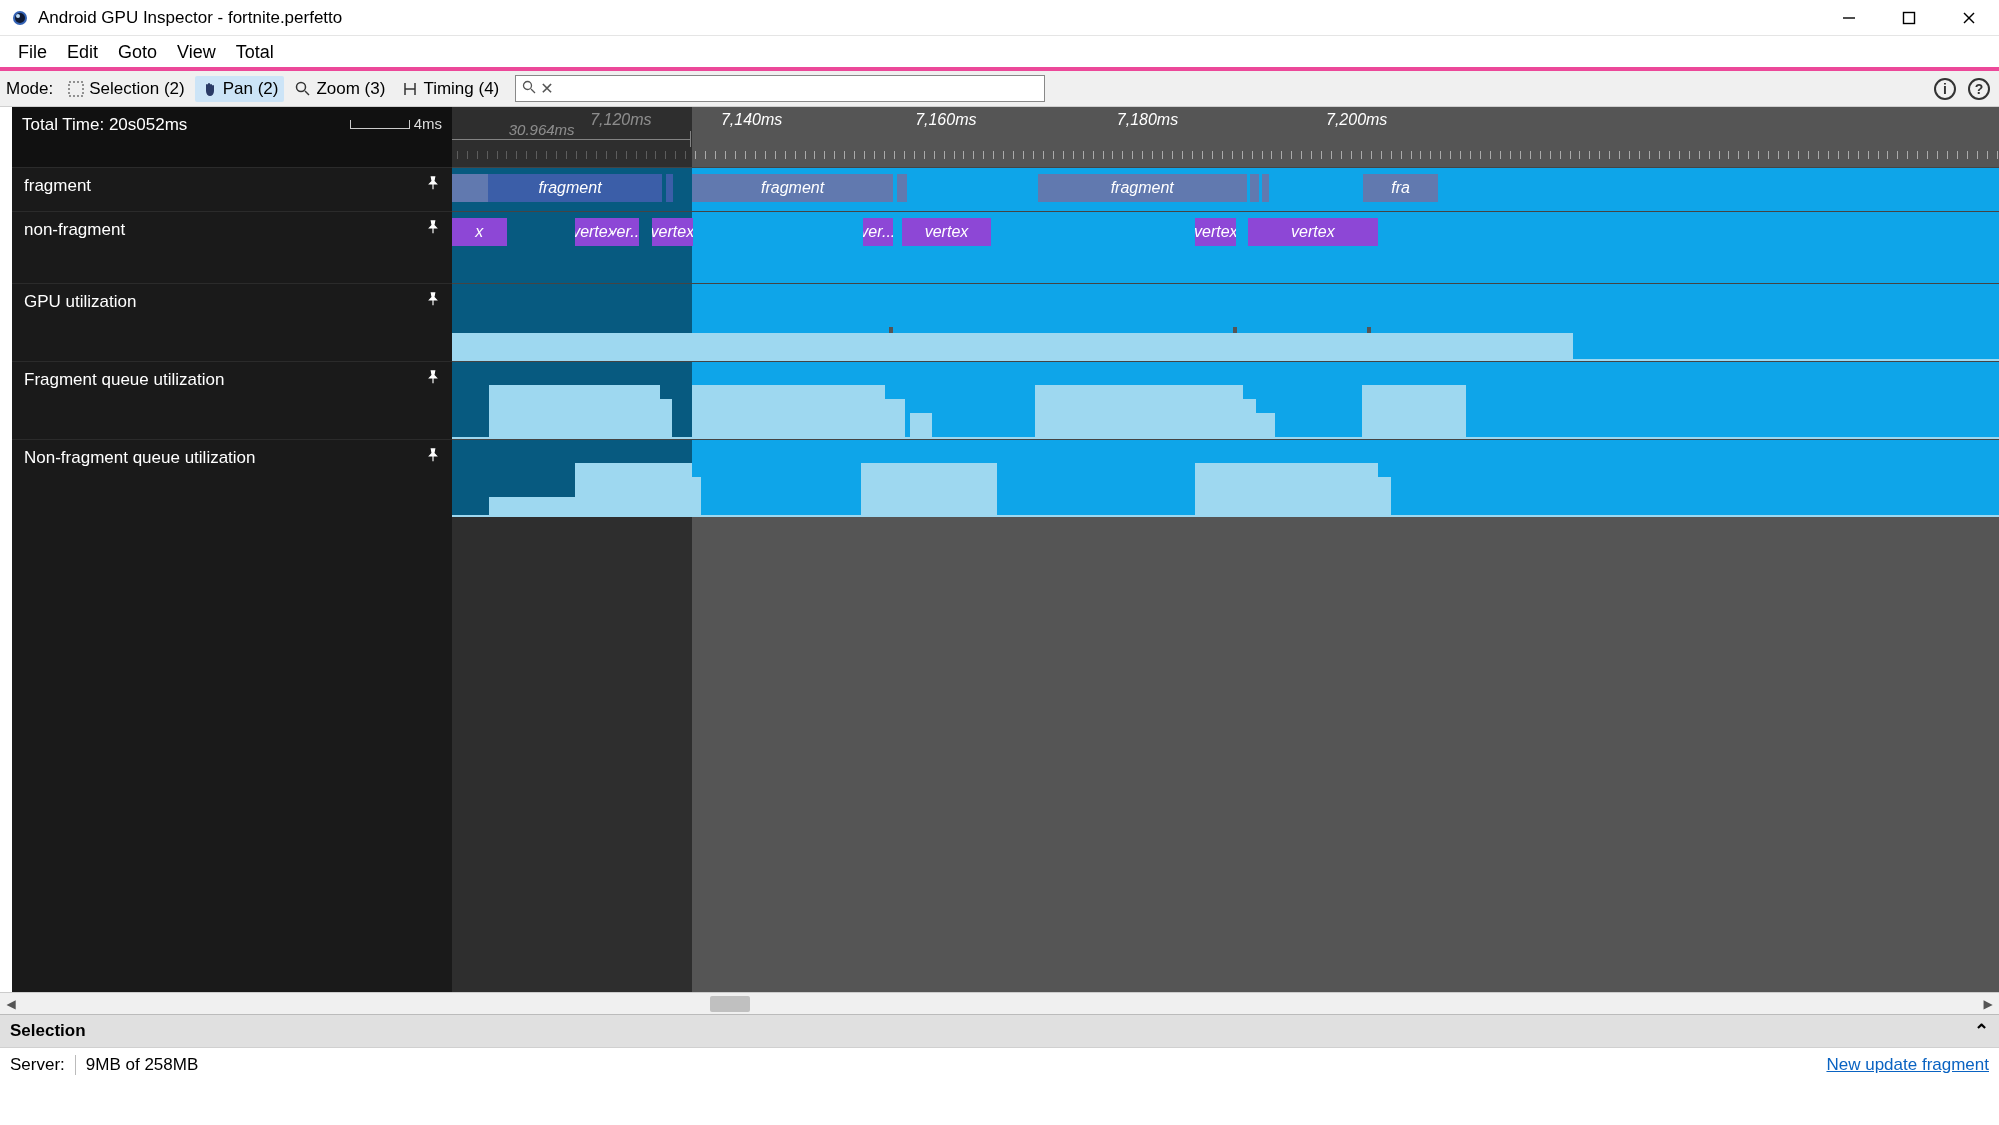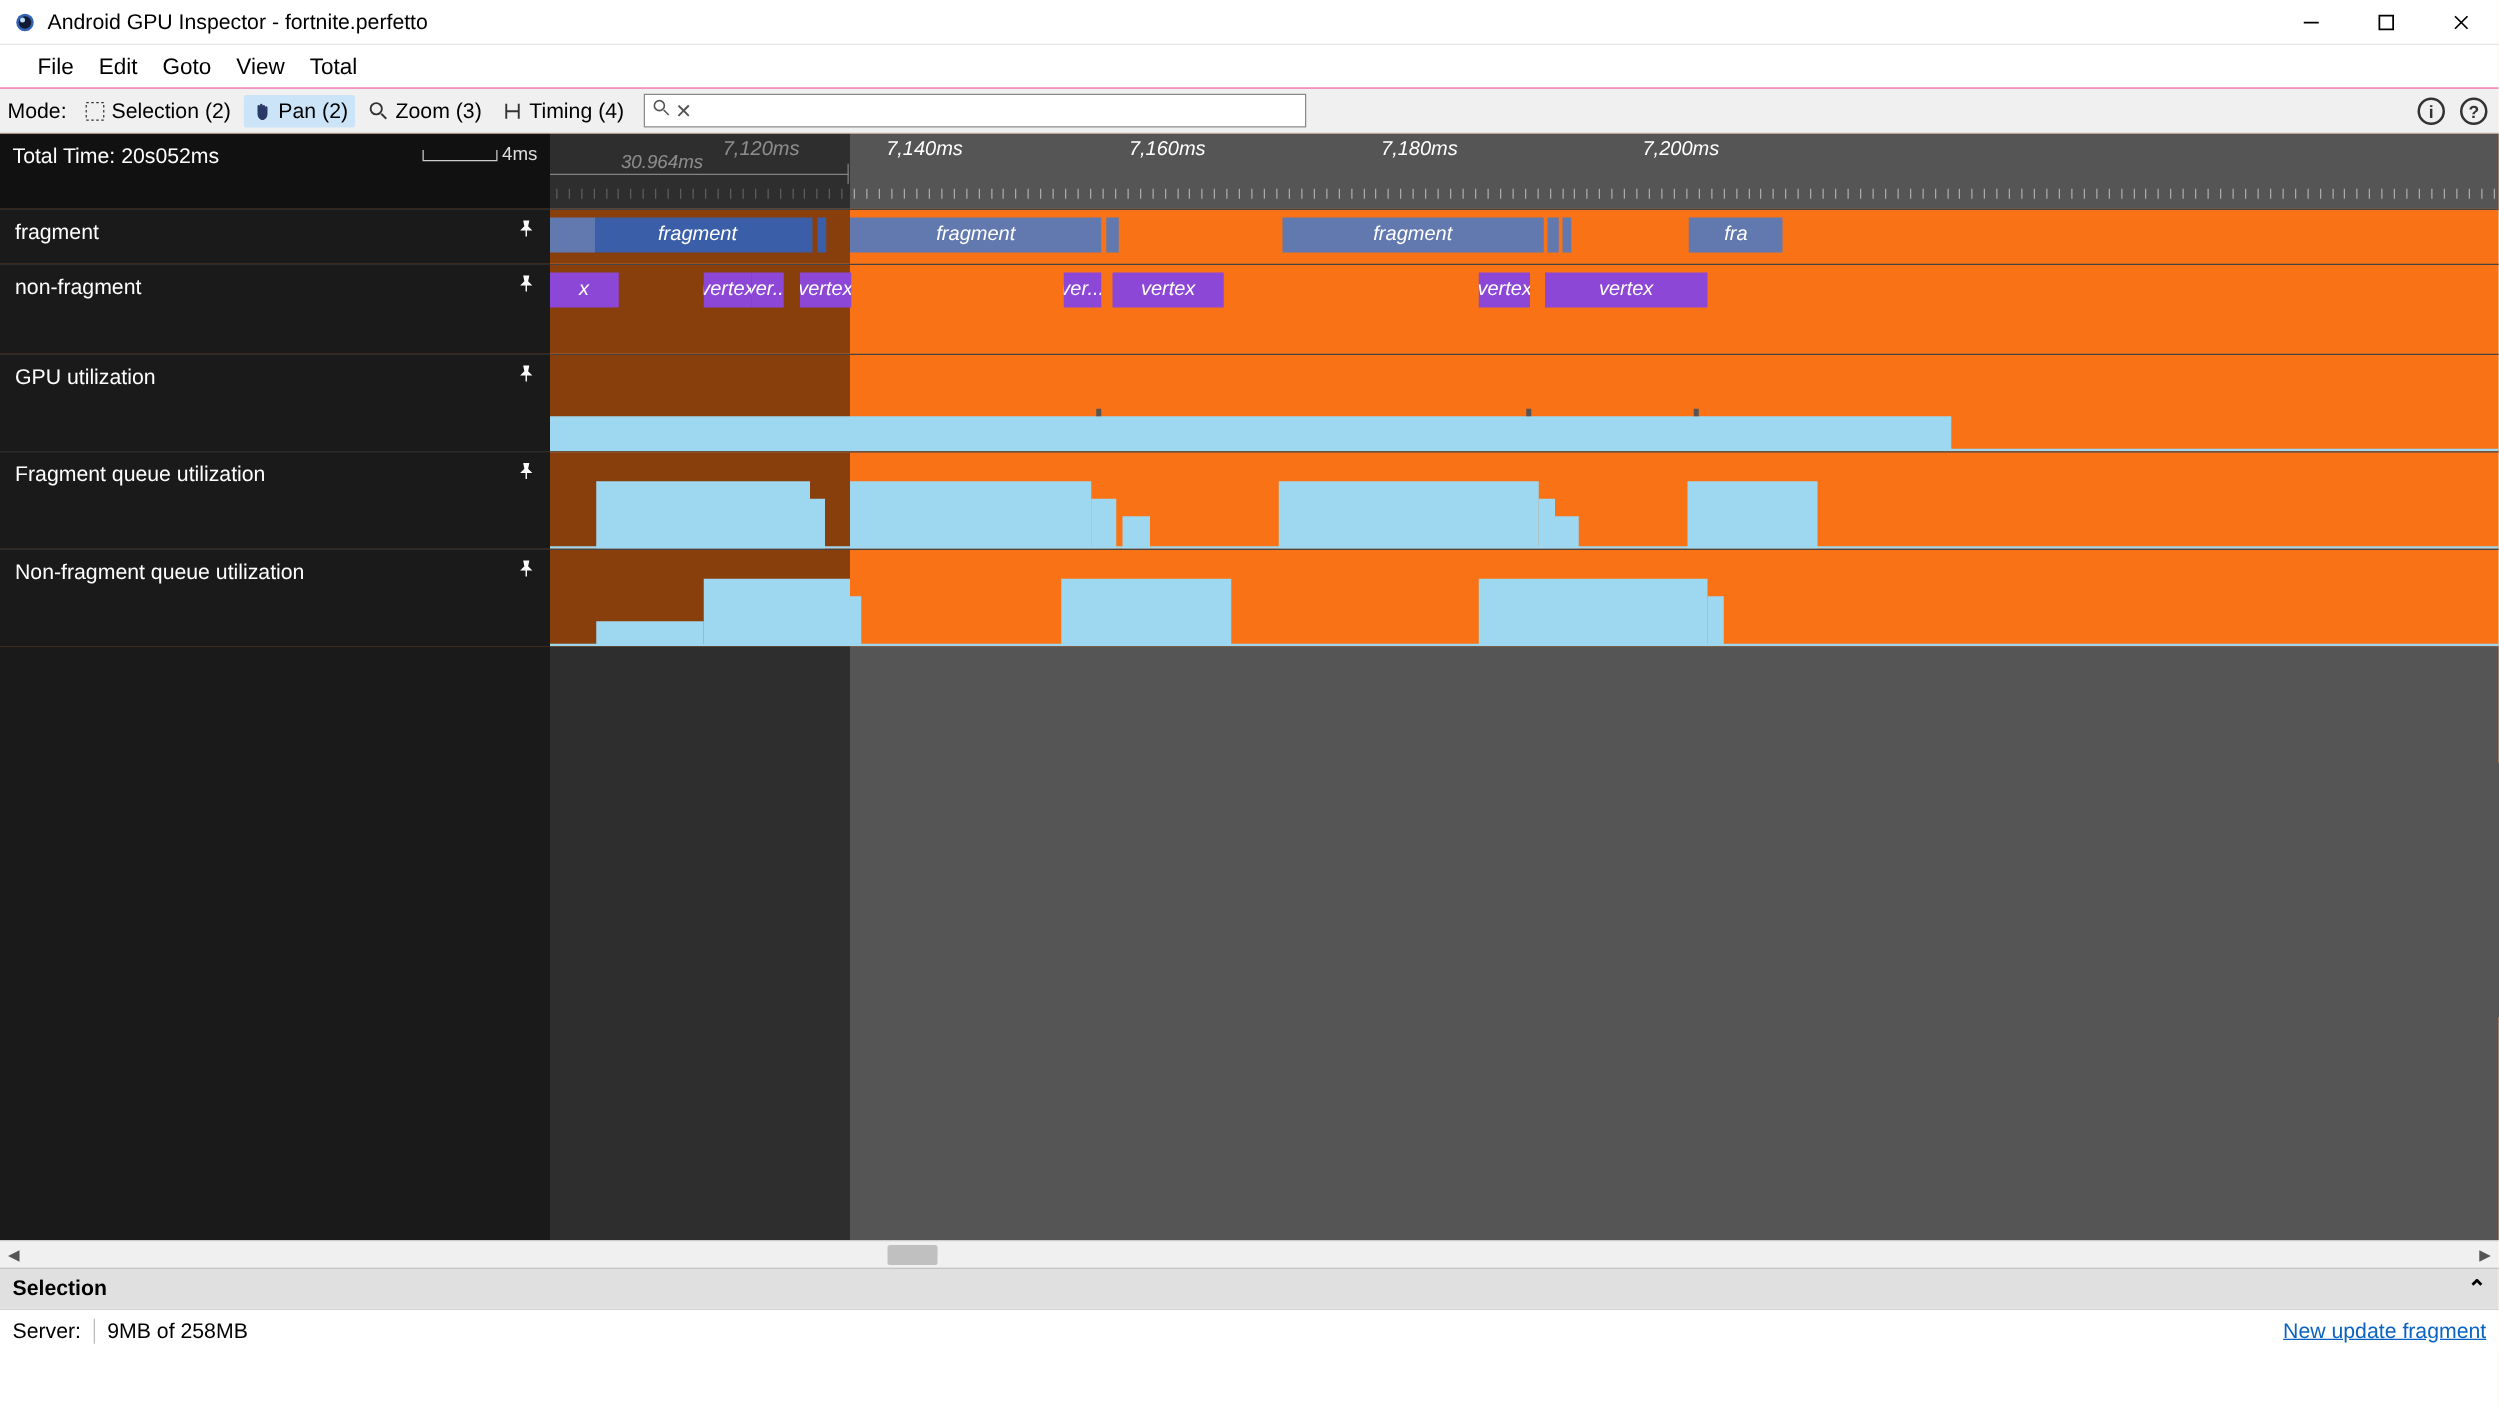--- a/index.html
+++ b/index.html
@@ -5,36 +5,36 @@
   * { box-sizing: border-box; margin: 0; padding: 0; font-family: "Segoe UI", Arial, sans-serif; }
   html, body { width: 1999px; height: 1125px; background: #fff; overflow: hidden; }
   
   .titlebar { height: 36px; display: flex; align-items: center; background: #fff; border-bottom: 1px solid #e5e5e5; }
   .titlebar .app-icon { width: 16px; height: 16px; margin: 0 10px 0 12px; }
   .titlebar .title { font-size: 17px; color: #000; }
   .win-controls { margin-left: auto; display: flex; }
   .win-btn { width: 60px; height: 36px; display: flex; align-items: center; justify-content: center; }
   .win-btn svg { display: block; }
   
-  .menubar { height: 35px; display: flex; align-items: center; padding: 0 20px; border-bottom: 1px solid #ec4899; }
+  .menubar { height: 35px; display: flex; align-items: flex-start; padding: 0 8px; border-bottom: 4px solid #ec4899; }
   .menubar span { padding: 6px 10px; font-size: 18px; color: #000; }
   
   .toolbar { height: 36px; display: flex; align-items: center; padding: 0 6px; background: #f0f0f0; border-bottom: 1px solid #d0d0d0; gap: 4px; }
   .toolbar .mode-label { font-size: 17px; color: #000; padding-right: 4px; }
   .mode-btn { display: inline-flex; align-items: center; gap: 4px; padding: 3px 6px; border-radius: 2px; font-size: 17px; color: #000; }
   .mode-btn.active { background: #cce4f7; }
   .mode-icon { width: 18px; height: 18px; display: inline-flex; align-items: center; justify-content: center; }
   .searchbox { display: inline-flex; align-items: center; border: 1px solid #888; background: #fff; height: 27px; width: 530px; margin-left: 6px; padding: 0 6px; }
   .searchbox input { border: none; outline: none; font-size: 17px; flex: 1; background: transparent; }
   .search-clear { font-size: 16px; color: #555; padding-left: 4px; cursor: pointer; }
   .toolbar-right { margin-left: auto; display: flex; gap: 6px; align-items: center; }
   .info-btn { width: 28px; height: 28px; display: flex; align-items: center; justify-content: center; border-radius: 3px; }
   .circle-icon { width: 22px; height: 22px; border: 2px solid #333; border-radius: 50%; display: flex; align-items: center; justify-content: center; font-size: 14px; font-weight: bold; color: #333; }
   
-  .timeline-wrap { position: relative; height: 885px; background: #f97316; }
+  .timeline-wrap { position: relative; height: 885px; background: #0ea5e9; margin-left: 12px; }
   .ruler-row { height: 60px; display: flex; position: relative; }
   .sidebar { width: 440px; flex-shrink: 0; position: relative; }
   .content { flex: 1; position: relative; overflow: hidden; font-style: italic; }
   
   .ruler-row .sidebar { background: #111; color: #fff; padding: 8px 10px; display: flex; align-items: flex-start; justify-content: space-between; }
   .total-time { font-size: 17px; }
   .zoom-scale { font-size: 15px; color: #ddd; display: flex; align-items: center; gap: 4px; }
   .scale-mark { display: inline-block; width: 60px; height: 10px; border-bottom: 1px solid #ccc; position: relative; }
   .scale-mark::before, .scale-mark::after { content:""; position:absolute; bottom:0; width:1px; height:8px; background:#ccc; }
   .scale-mark::before { left:0; } .scale-mark::after { right:0; }

